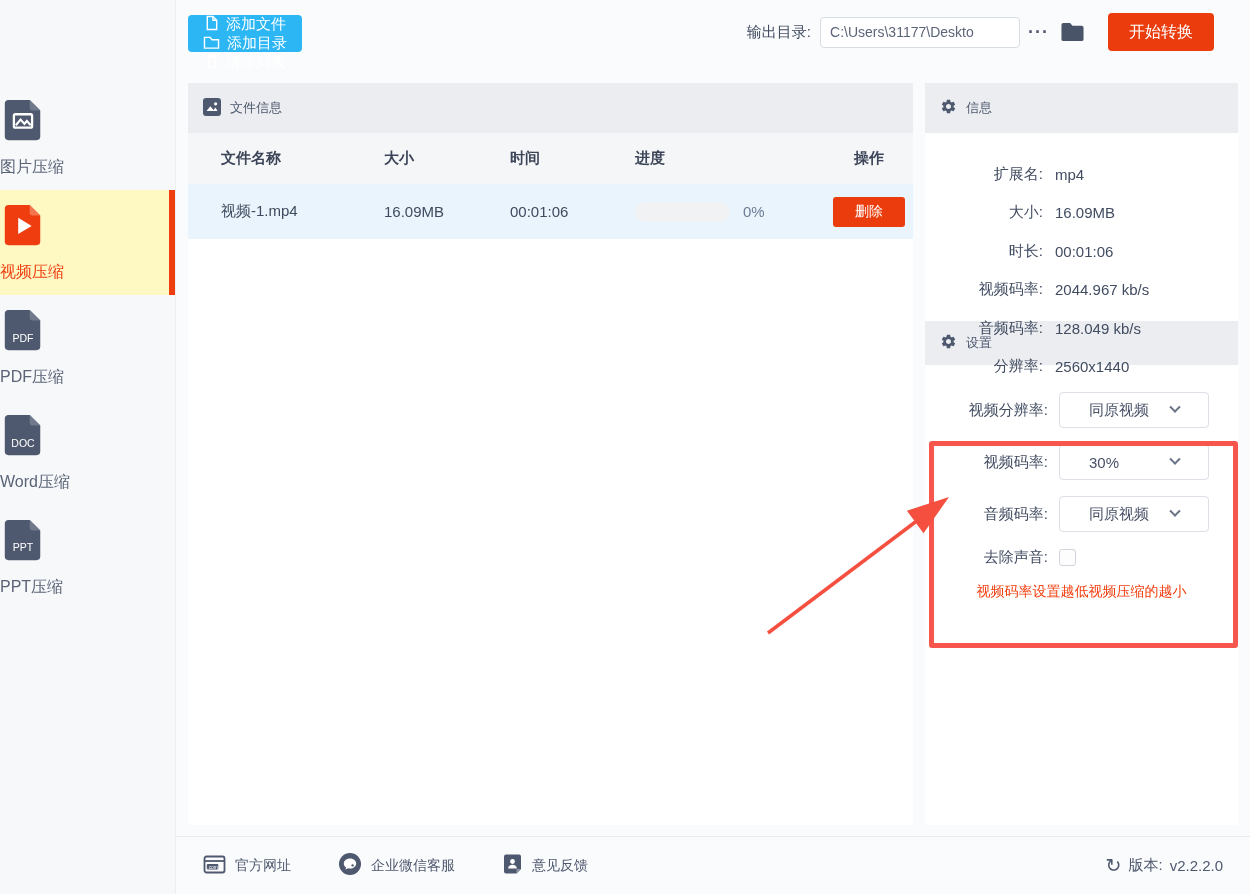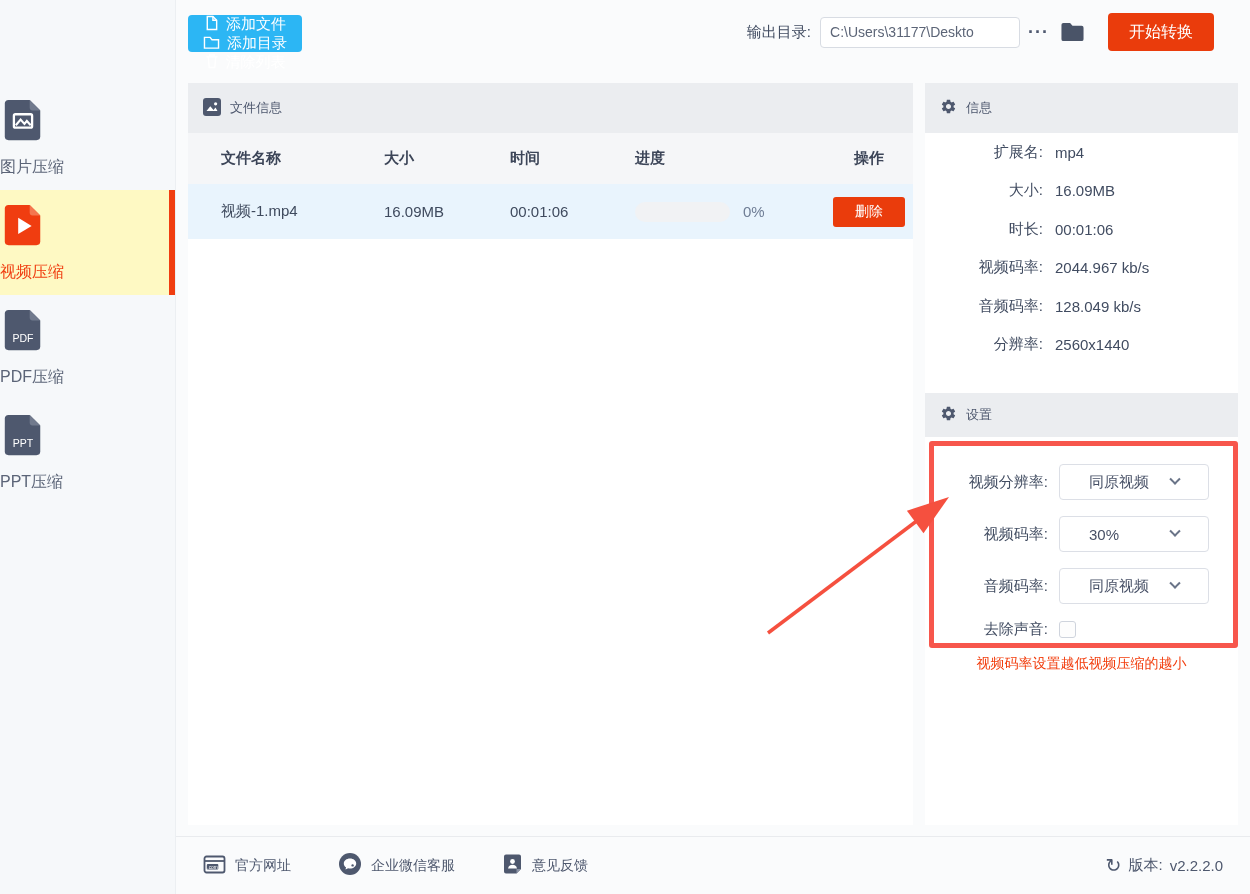--- a/index.html
+++ b/index.html
@@ -34,21 +34,21 @@
   .thead, .trow { display:grid; grid-template-columns:163px 126px 125px 190px 1fr; align-items:center; padding-left:33px; }
   .thead { height:51px; background:#f5f6f8; font-weight:bold; font-size:15px; color:#3c4558; }
   .th-action, .td-action { justify-self:center; }
   .trow { height:55px; background:#e9f4fd; font-size:15px; color:#3f4a5e; cursor:pointer; }
   .prog-cell { display:flex; align-items:center; }
   .prog-pill { width:95px; height:20px; border-radius:10px; background:#f1f2f4; }
   .prog-txt { margin-left:13px; color:#6f7d95; }
   .del-btn { background:#ea3c0c; color:#fff; border:none; border-radius:3px; font-size:14px; padding:6px 22px; cursor:pointer; font-family:inherit; }
 
   
-  .info-rows { height:260px; }
+  .info-rows { padding-top:22px; height:188px; }
   .info-row { display:flex; align-items:center; height:38.5px; font-size:15px; }
   .info-label { width:118px; text-align:right; color:#414c61; }
   .info-value { margin-left:12px; color:#414c61; }
 
   
   .set-rows { padding-top:27px; padding-left:8px; }
   .set-row { display:flex; align-items:center; margin-bottom:16px; }
   .set-label { width:115px; text-align:right; font-size:15px; color:#414c61; margin-right:11px; }
   .select-box { width:150px; height:36px; border:1px solid #dcdfe6; border-radius:4px; background:#fff; display:flex; align-items:center; justify-content:space-between; padding:0 29px; font-size:15px; color:#475066; cursor:pointer; }
   .chev { width:8px; height:8px; border-right:2px solid #6a7488; border-bottom:2px solid #6a7488; transform:rotate(45deg) translate(-2px,-2px); }
@@ -92,20 +92,30 @@
   </div>
   <div class="side-item">
     <span>
       <svg width="46" height="46" viewBox="0 0 48 48">
           <path d="M9 3 h22 l11 11 v27 a4 4 0 0 1-4 4 H9 a4 4 0 0 1-4-4 V7 a4 4 0 0 1 4-4 Z" fill="#4e586e"></path>
           <path d="M31 3 l11 11 h-8 a3 3 0 0 1-3-3 Z" fill="#717a8d"></path>
           <text x="24" y="36" text-anchor="middle" font-size="11" font-family="Liberation Sans,sans-serif" fill="#fff">PDF</text>
         </svg>
     </span>
     <span class="lbl">PDF压缩</span>
+  </div>
+  <div class="side-item">
+    <span>
+      <svg width="46" height="46" viewBox="0 0 48 48">
+          <path d="M9 3 h22 l11 11 v27 a4 4 0 0 1-4 4 H9 a4 4 0 0 1-4-4 V7 a4 4 0 0 1 4-4 Z" fill="#4e586e"></path>
+          <path d="M31 3 l11 11 h-8 a3 3 0 0 1-3-3 Z" fill="#717a8d"></path>
+          <text x="24" y="36" text-anchor="middle" font-size="11" font-family="Liberation Sans,sans-serif" fill="#fff">DOC</text>
+        </svg>
+    </span>
+    <span class="lbl">Word压缩</span>
   </div>
   <div class="side-item">
     <span>
       <svg width="46" height="46" viewBox="0 0 48 48">
           <path d="M9 3 h22 l11 11 v27 a4 4 0 0 1-4 4 H9 a4 4 0 0 1-4-4 V7 a4 4 0 0 1 4-4 Z" fill="#4e586e"></path>
           <path d="M31 3 l11 11 h-8 a3 3 0 0 1-3-3 Z" fill="#717a8d"></path>
           <text x="24" y="36" text-anchor="middle" font-size="11" font-family="Liberation Sans,sans-serif" fill="#fff">PPT</text>
         </svg>
     </span>
     <span class="lbl">PPT压缩</span>

